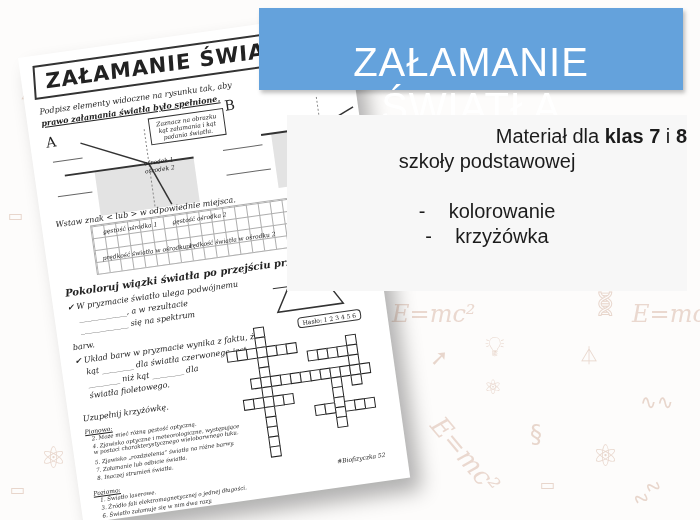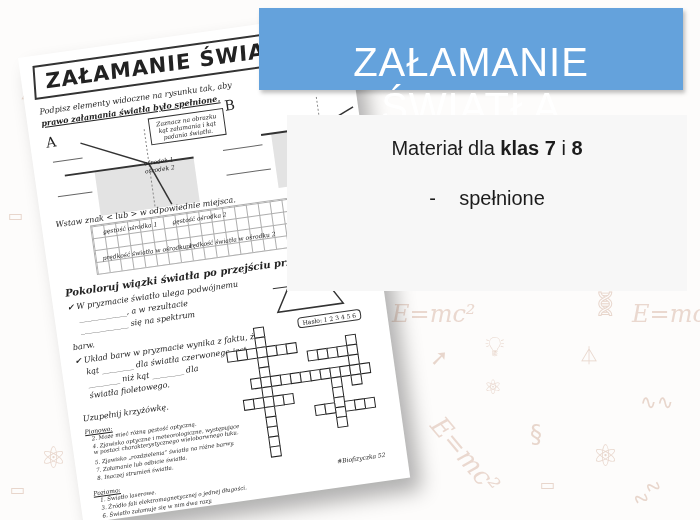--- a/index.html
+++ b/index.html
@@ -14,21 +14,21 @@
   .diag{position:absolute;}
   .grid{position:absolute;left:48px;top:176px;width:200px;height:48px;
     background-image:linear-gradient(#999 1px,transparent 1px),linear-gradient(90deg,#999 1px,transparent 1px);
     background-size:12px 12px;border:1px solid #999;opacity:.8;}
   .cw-cell{position:absolute;width:9px;height:9px;border:1px solid #222;background:#fff;}
   
   .title-banner{position:absolute;left:259px;top:8px;width:424px;height:82px;background:#64a2dc;box-shadow:2px 3px 4px rgba(0,0,0,0.25);color:#fff;text-align:center;}
   .title-banner .kicker{position:absolute;left:0;right:0;top:8px;font-size:19px;letter-spacing:0.5px;}
   .title-banner .main{position:absolute;left:0;right:0;top:32px;font-size:40px;letter-spacing:1px;}
   .info-box{position:absolute;left:287px;top:115px;width:400px;height:176px;background:#f7f7f7;color:#1c1c1c;text-align:center;font-size:20px;line-height:25px;}
-  .info-box .l1{margin-top:21px;}
+  .info-box .l1{margin-top:9px;text-align:right;}
   .info-box .gap{height:25px;}
   .info-box .li{display:block;}
   .dash{display:inline-block;width:30px;text-align:left;}
 </style>
 </head>
 <body>
 
 <div class="bg">
   <span class="emc" style="left:632px;top:300px;font-size:24px;">E=mc²</span>
   <span class="emc" style="left:392px;top:300px;font-size:24px;">E=mc²</span>
@@ -186,15 +186,17 @@
 </div>
 
 <div class="title-banner">
   <div class="main">ZAŁAMANIE ŚWIATŁA</div>
 </div>
 
 <div class="info-box">
   <div class="l1">
     <span>Materiał dla </span><b>klas 7</b><span> i </span><b>8</b>
   </div>
+  <div>szkoły podstawowej</div>
   <div class="gap"></div>
-  <div class="li"><span class="dash">-</span><span>spełnione</span></div>
+  <div class="li"><span class="dash">-</span><span>kolorowanie</span></div>
+  <div class="li"><span class="dash">-</span><span>krzyżówka</span></div>
 </div>
 
 </body></html>

